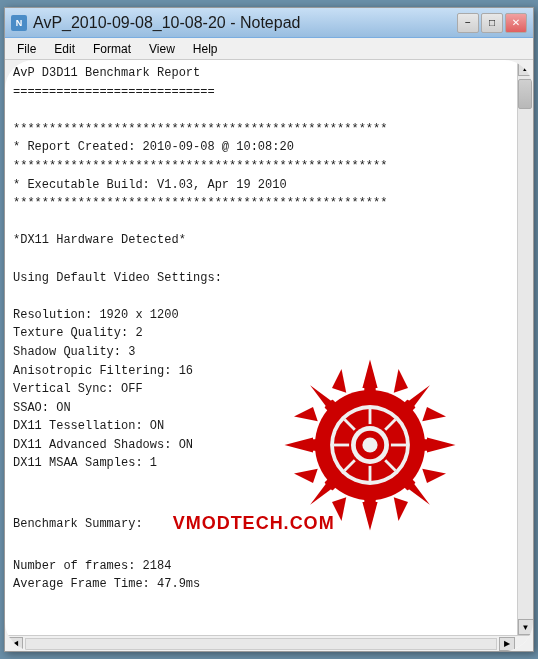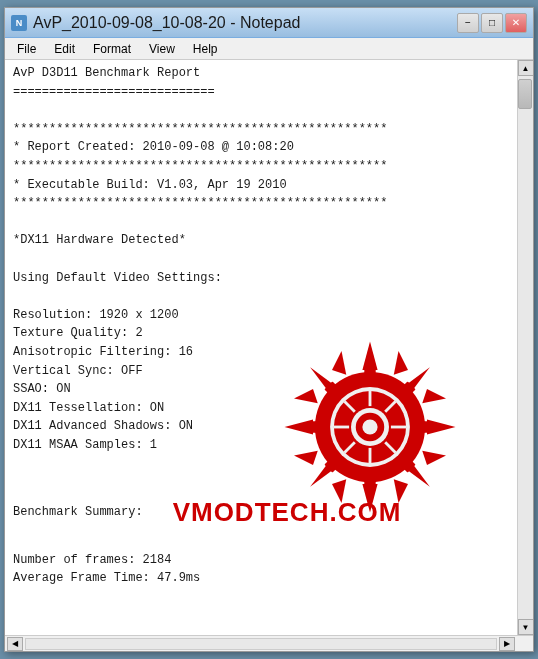--- a/index.html
+++ b/index.html
@@ -83,20 +83,21 @@
       cursor: pointer;
       border-radius: 2px;
     }
     .content-area {
       flex: 1;
       background: white;
       overflow: hidden;
       display: flex;
       flex-direction: column;
       position: relative;
+      border-radius: 29px;
     }
     .text-content {
       flex: 1;
       padding: 4px 8px;
       font-family: 'Lucida Console', 'Courier New', monospace;
       font-size: 12px;
       line-height: 1.55;
       color: #1a1a1a;
       overflow-y: auto;
       position: relative;
@@ -175,33 +176,34 @@
         <div>****************************************************</div>
         <div>* Executable Build: V1.03, Apr 19 2010</div>
         <div>****************************************************</div>
         <div>&nbsp;</div>
         <div>*DX11 Hardware Detected*</div>
         <div>&nbsp;</div>
         <div>Using Default Video Settings:</div>
         <div>&nbsp;</div>
         <div>Resolution: 1920 x 1200</div>
         <div>Texture Quality: 2</div>
+        <div>Shadow Quality: 3</div>
         <div>Anisotropic Filtering: 16</div>
         <div>Vertical Sync: OFF</div>
         <div>SSAO: ON</div>
         <div>DX11 Tessellation: ON</div>
         <div>DX11 Advanced Shadows: ON</div>
         <div>DX11 MSAA Samples: 1</div>
         <div>&nbsp;</div>
         <div>&nbsp;</div>
 
         <div style="position:relative;">
           <div style="display:flex;align-items:center;gap:20px;">
             <span>Benchmark Summary:</span>
-            <span style="font-size:26px;font-weight:900;color:#cc0000;font-family:Arial Black,sans-serif;letter-spacing:1px;margin-left:10px;">VMODTECH.COM</span>
+            <span style="font-size:18px;font-weight:900;color:#cc0000;font-family:Arial Black,sans-serif;letter-spacing:1px;margin-left:10px;">VMODTECH.COM</span>
           </div>
 
           <div style="position:absolute;right:30px;top:-160px;width:190px;height:190px;">
             <svg viewBox="0 0 200 200" width="190" height="190" xmlns="http://www.w3.org/2000/svg">
 
               <g transform="translate(100,100)">
 
                 <polygon points="0,-90 8,-60 -8,-60" fill="#cc0000"></polygon>
                 <polygon points="0,90 8,60 -8,60" fill="#cc0000"></polygon>
                 <polygon points="-90,0 -60,8 -60,-8" fill="#cc0000"></polygon>

